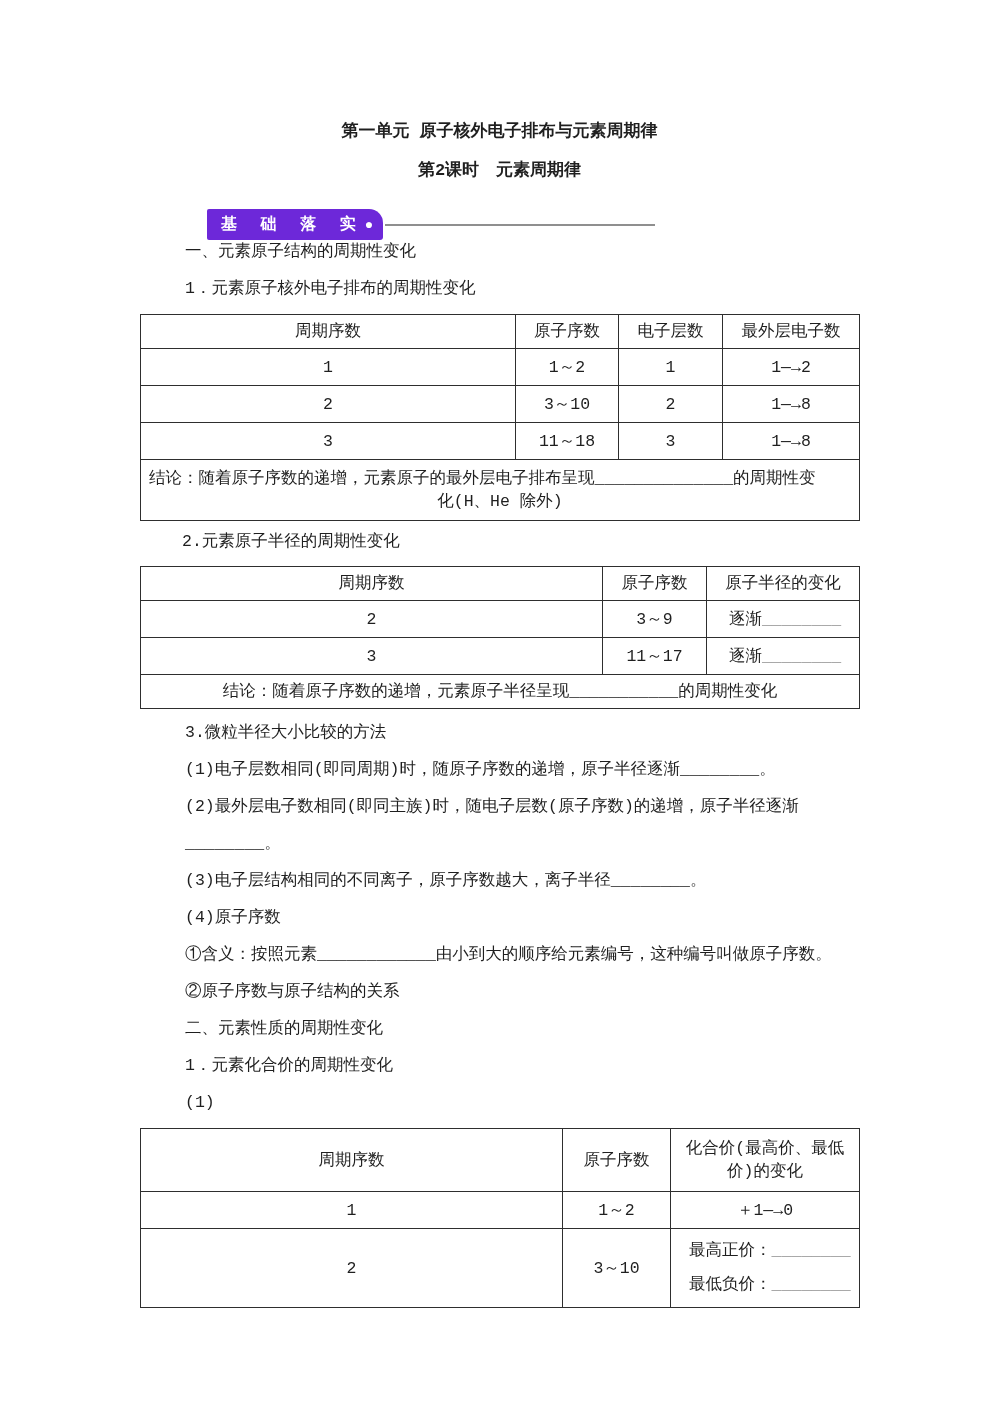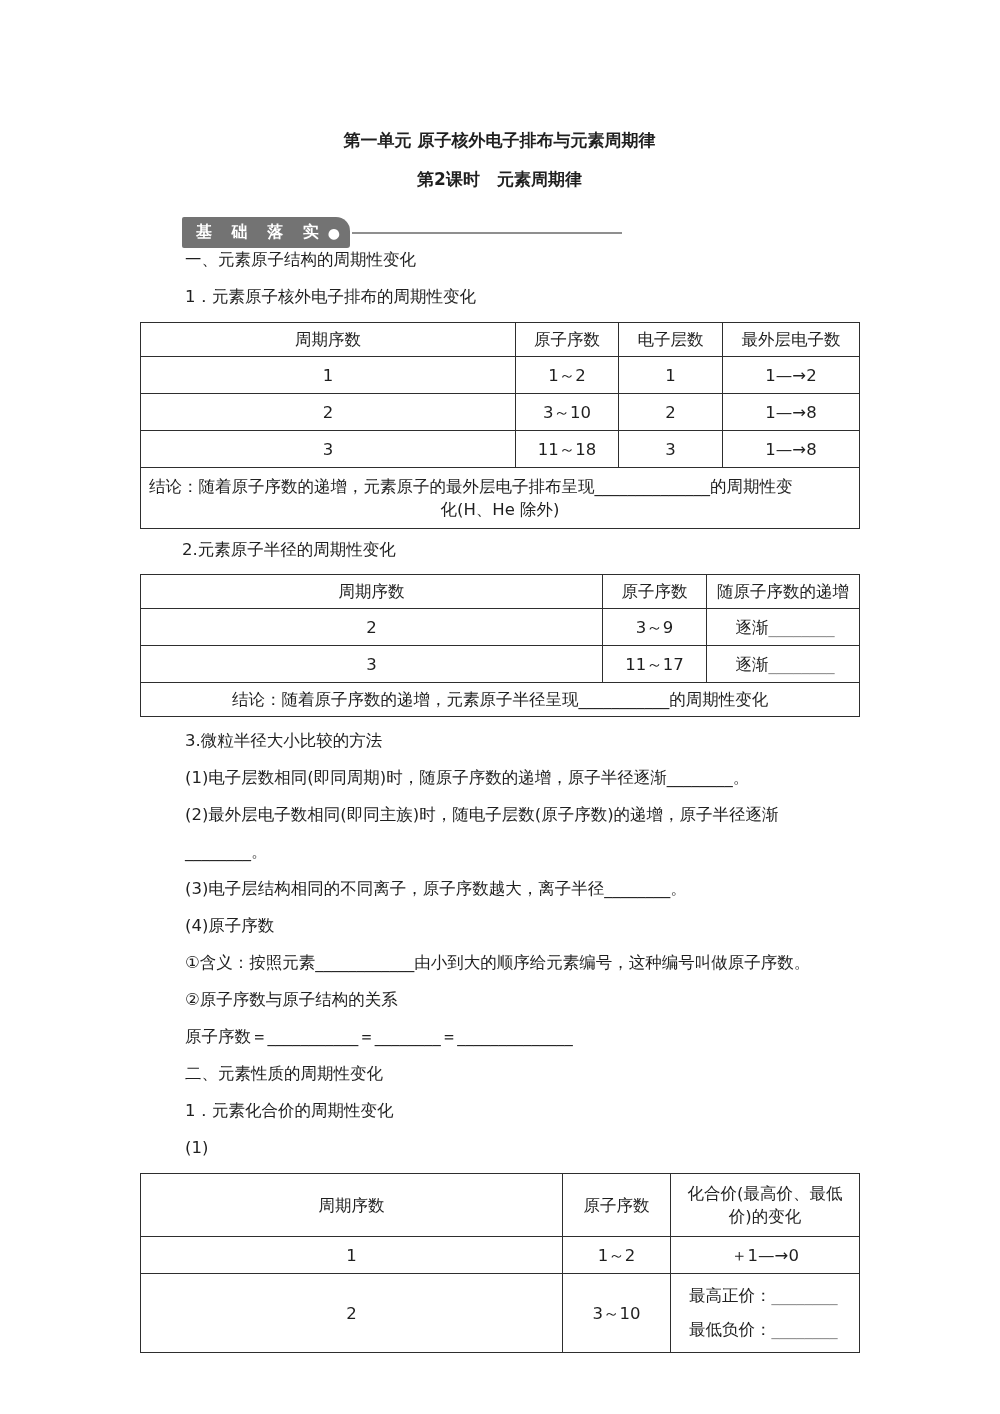--- a/index.html
+++ b/index.html
@@ -1,28 +1,28 @@
 <!DOCTYPE html>
 <html><head>
 <meta charset="utf-8">
 <style>
   html,body{margin:0;padding:0;}
   body{
     width:1000px;height:1414px;background:#ffffff;position:relative;
     font-family:"DejaVu Sans","Liberation Sans",sans-serif;
     color:#1f1f1f;
   }
-  .content{position:absolute;left:140px;top:128px;width:719px;}
+  .content{position:absolute;left:140px;top:120px;width:719px;font-family:Liberation Mono, monospace;}
   .doc-title{font-size:17px;font-weight:bold;text-align:center;margin:0;line-height:24px;}
   .doc-subtitle{font-size:17px;font-weight:bold;text-align:center;margin:15px 0 0 0;line-height:24px;}
   .badge-row{display:flex;align-items:center;margin:26px 0 0 42px;}
   .badge{
-    background:#737373;color:#ffffff;font-weight:bold;font-size:16px;
+    background:#6d28d9;color:#ffffff;font-weight:bold;font-size:16px;
     letter-spacing:7px;padding:5px 10px 5px 14px;
-    border-radius:2px 14px 3px 2px;display:flex;align-items:center;
+    border-radius:2px 14px 3px 2px;display:flex;align-items:center;margin-left:25px;
   }
   .badge-dot{letter-spacing:0;margin-left:2px;font-size:14px;}
   .badge-line{height:2px;background:#8f8f8f;width:270px;margin-left:2px;}
   .para{font-size:16.5px;line-height:23px;margin:0 0 14px 45px;}
   .para.tight{margin-bottom:13px;}
   table{border-collapse:collapse;width:719px;table-layout:fixed;margin:0 0 10px 0;}
   td{
     border:1.6px solid #2e2e2e;font-size:16.5px;text-align:center;
     vertical-align:middle;padding:5px 4px;line-height:23px;margin-left:24px;
   }
@@ -100,21 +100,21 @@
   <table style="margin-bottom:12px;">
     <colgroup>
       <col style="width:462px;">
         <col style="width:104px;">
         <col style="width:153px;">
     </colgroup>
     <tbody>
         <tr class="t-header">
       <td>周期序数</td>
       <td>原子序数</td>
-      <td>随原子序数的递增</td>
+      <td>原子半径的变化</td>
     </tr>
     <tr class="t-row">
       <td>2</td>
       <td>3～9</td>
       <td class="cell-left"><span>逐渐</span><span class="blank">________</span></td>
     </tr>
     <tr class="t-row">
       <td>3</td>
       <td>11～17</td>
       <td class="cell-left"><span>逐渐</span><span class="blank">________</span></td>
@@ -126,21 +126,20 @@
     </table>
 
   <p class="para">3.微粒半径大小比较的方法</p>
   <p class="para">(1)电子层数相同(即同周期)时，随原子序数的递增，原子半径逐渐________。</p>
   <p class="para">(2)最外层电子数相同(即同主族)时，随电子层数(原子序数)的递增，原子半径逐渐</p>
   <p class="para">________。</p>
   <p class="para">(3)电子层结构相同的不同离子，原子序数越大，离子半径________。</p>
   <p class="para">(4)原子序数</p>
   <p class="para">①含义：按照元素____________由小到大的顺序给元素编号，这种编号叫做原子序数。</p>
   <p class="para">②原子序数与原子结构的关系</p>
-  <p class="para">原子序数＝___________＝________＝______________</p>
 
   <p class="para">二、元素性质的周期性变化</p>
   <p class="para">1．元素化合价的周期性变化</p>
   <p class="para">(1)</p>
 
   <table>
     <colgroup>
       <col style="width:422px;">
         <col style="width:108px;">
         <col style="width:189px;">

